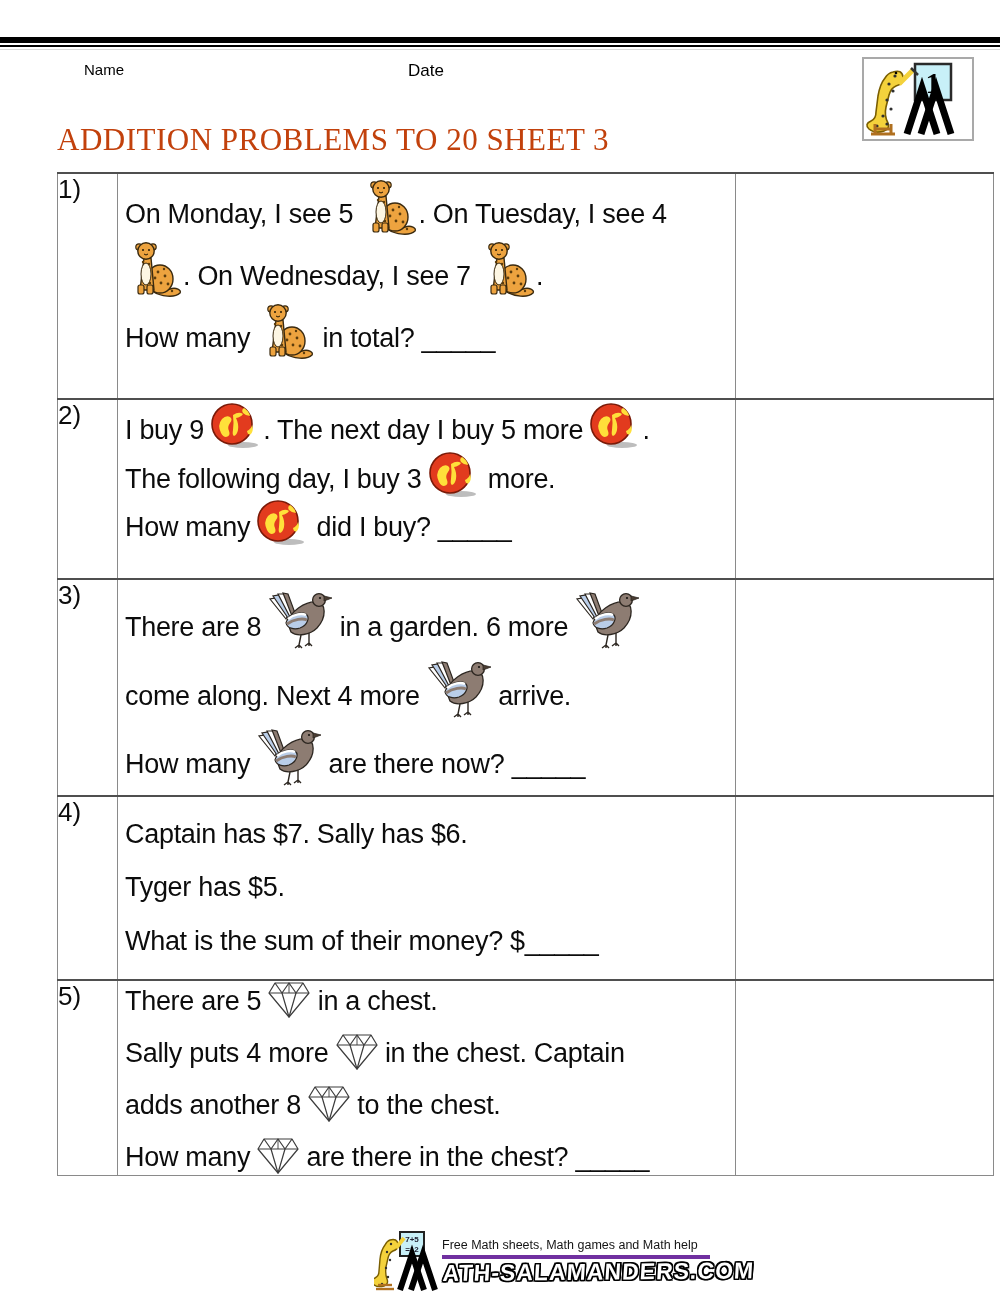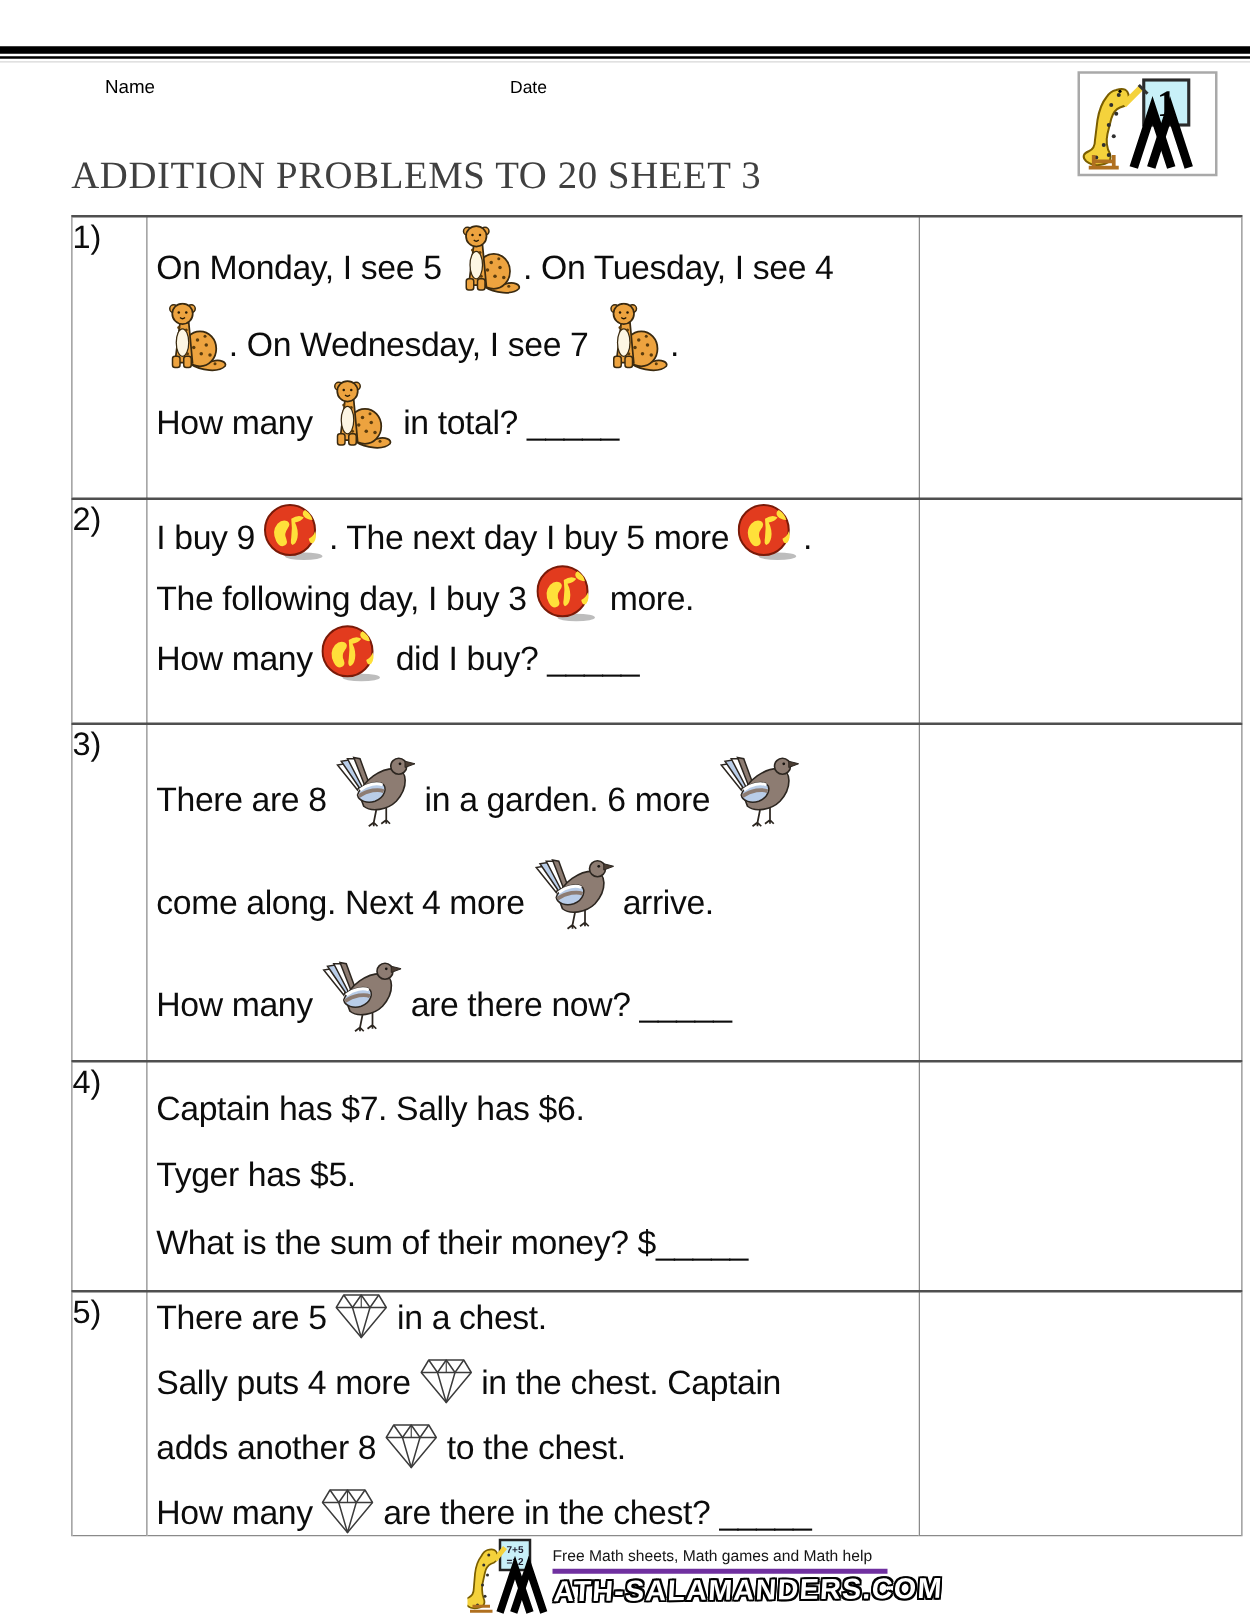--- a/index.html
+++ b/index.html
@@ -7,21 +7,21 @@
     width:1000px;height:1294px;position:relative;background:#ffffff;
     font-family:"Liberation Sans","DejaVu Sans",sans-serif;color:#111;
     overflow:hidden;
   }
   
   .topbar{position:absolute;left:0;top:37px;width:1000px;height:6px;background:#000;}
   .topbar-thin{position:absolute;left:0;top:45px;width:1000px;height:2px;background:#000;}
   .topbar-faint{position:absolute;left:0;top:49px;width:1000px;height:1px;background:#d8d8d8;}
 
   .name-label{position:absolute;left:60px;top:61px;font-size:15px;color:#000;margin-left:24px;}
-  .date-label{position:absolute;left:408px;top:61px;font-size:14px;color:#000;}
+  .date-label{position:absolute;left:408px;top:61px;font-size:17px;color:#000;}
 
   .corner-logo{position:absolute;left:862px;top:57px;width:112px;height:84px;
     border:2px solid #a9a9a9;background:#fff;box-sizing:border-box;}
   .corner-logo svg{display:block;margin:1px auto 0;}
 
   .page-title{position:absolute;left:57px;top:122px;width:900px;
     font-family:"Liberation Serif","DejaVu Serif",serif;
     font-size:31px;font-weight:400;letter-spacing:0.5px;color:#3a6ea5;}
 
   table.sheet{position:absolute;left:57px;top:172px;width:936px;
@@ -33,21 +33,21 @@
   table.sheet tr.hdr{border-top:none;}
   tr.hdr td{height:38px;}
   tr.hdr .work-hdr{font-size:26px;letter-spacing:-0.5px;text-align:center;
     vertical-align:middle;color:#0c0c0c;}
   tr.r1 td{height:226px;} tr.r2 td{height:180px;} tr.r3 td{height:208px;}
   tr.r4 td{height:174px;} tr.r5 td{height:194px;}
   td.num{font-size:26px;padding:8px 0 0 9px;color:#0c0c0c;}
   td.prob .probwrap{display:flex;flex-direction:column;justify-content:space-evenly;
     padding-left:7px;}
   tr.r1 .probwrap{height:192px;} tr.r2 .probwrap{height:149px;}
-  tr.r3 .probwrap{height:268px;} tr.r4 .probwrap{height:182px;}
+  tr.r3 .probwrap{height:215px;} tr.r4 .probwrap{height:182px;}
   tr.r5 .probwrap{height:194px;justify-content:space-between;}
   .pline{white-space:pre-wrap;font-size:27px;letter-spacing:-0.3px;color:#0c0c0c;line-height:1.15;}
   .icn{display:inline-block;line-height:0;}
   .icn svg{display:inline-block;}
   .i-cheetah{vertical-align:-13px;} .i-ball{vertical-align:-10px;}
   .i-bird{vertical-align:-13px;} .i-diamond{vertical-align:-9px;}
 
   
   .footer{position:absolute;left:374px;top:1228px;display:flex;align-items:flex-start;}
   .footer-logo{width:66px;height:62px;flex:none;margin-top:2px;}
@@ -95,21 +95,21 @@
       <circle cx="31" cy="13" r="1.3" fill="#000"></circle>
       <g stroke="#b07020" stroke-width="3" fill="none">
         <path d="M6,74 L30,74"></path>
           <path d="M9,69 L27,69"></path>
           <path d="M10,74 L10,64 M26,74 L26,64"></path>
       </g>
     </g>
   </svg>
 </div>
 
-<div class="page-title" style="color: #404040;">ADDITION PROBLEMS TO 20 SHEET 3</div>
+<div class="page-title" style="color: #c2410c;">ADDITION PROBLEMS TO 20 SHEET 3</div>
 
 <table class="sheet">
   <colgroup>
       <col class="c1">
       <col class="c2">
       <col class="c3">
     </colgroup>
   <tbody>
 
   <tr class="r1">

